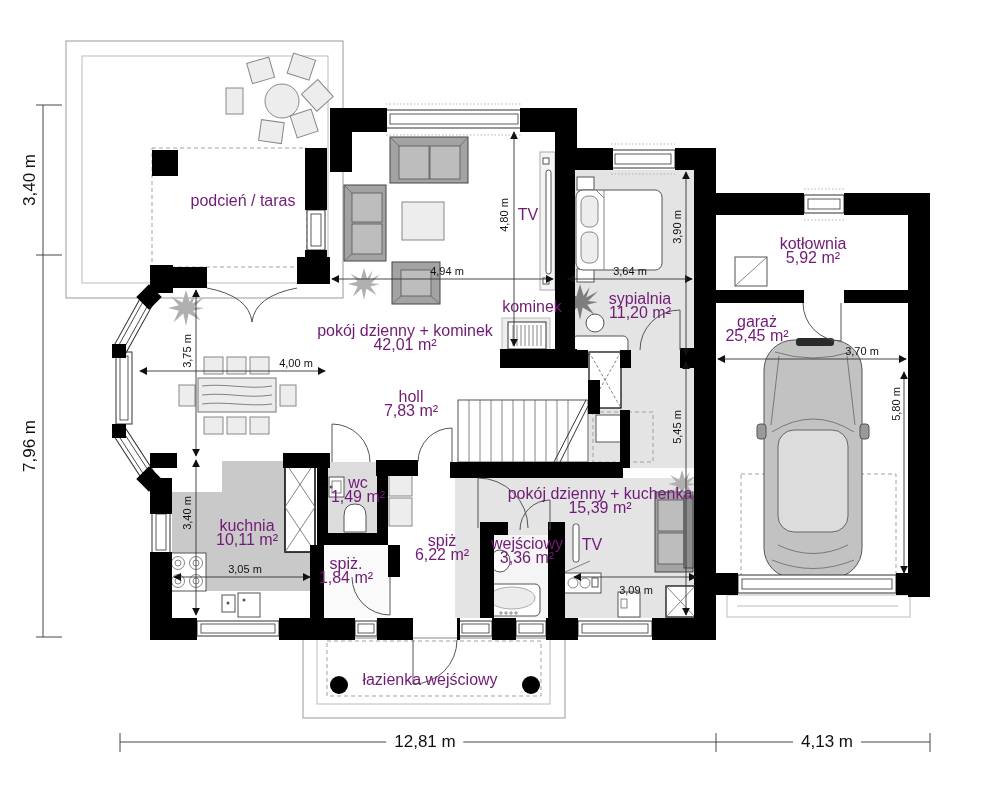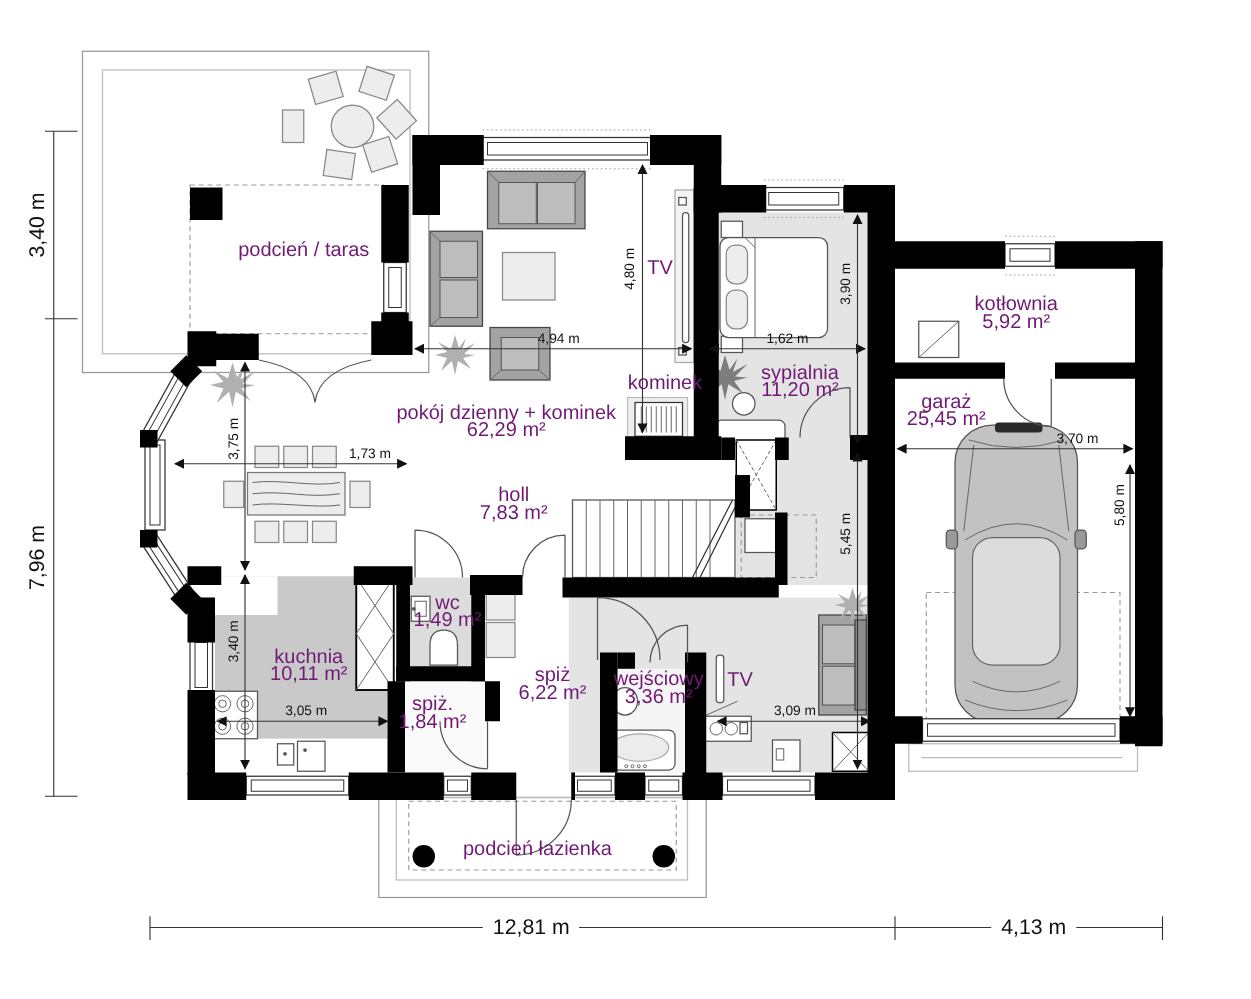--- a/index.html
+++ b/index.html
@@ -399,21 +399,21 @@
     <line x1="574" y1="577" x2="696" y2="577" class="dimL" marker-start="url(#ah)" marker-end="url(#ah)"></line>
     <line x1="718" y1="359" x2="906" y2="359" class="dimL" marker-start="url(#ah)" marker-end="url(#ah)"></line>
     <line x1="904" y1="372" x2="904" y2="573" class="dimL" marker-start="url(#ah)" marker-end="url(#ah)"></line>
   </g>
 </svg>
 
 <div class="lbl" style="left:243px;top:201px">podcień / taras</div>
 
 <div class="lbl" style="left:405px;top:338px">
   <div>pokój dzienny + kominek</div>
-  <div>62,29 m²</div>
+  <div>42,01 m²</div>
 </div>
 
 <div class="lbl" style="left:640px;top:306px">
   <div>sypialnia</div>
   <div>11,20 m²</div>
 </div>
 
 <div class="lbl" style="left:813px;top:251px">
   <div>kotłownia</div>
   <div>5,92 m²</div>
@@ -447,38 +447,42 @@
 <div class="lbl" style="left:442px;top:548px">
   <div>spiż</div>
   <div>6,22 m²</div>
 </div>
 
 <div class="lbl" style="left:527px;top:551px">
   <div>wejściowy</div>
   <div>3,36 m²</div>
 </div>
 
-
-<div class="lbl" style="left:430px;top:680px">podcień łazienka</div>
+<div class="lbl" style="left:600px;top:501px">
+  <div>pokój dzienny + kuchenka</div>
+  <div>15,39 m²</div>
+</div>
+
+<div class="lbl" style="left:430px;top:680px">łazienka wejściowy</div>
 
 <div class="lbl" style="left:532px;top:307px">kominek</div>
 <div class="lbl" style="left:528px;top:215px">TV</div>
 <div class="lbl" style="left:592px;top:545px">TV</div>
 
 <div class="lbl dim big vert" style="left:30px;top:180px">3,40 m</div>
 <div class="lbl dim big vert" style="left:30px;top:446px">7,96 m</div>
 <div class="lbl dim big" style="left:425px;top:742px">12,81 m</div>
 <div class="lbl dim big" style="left:827px;top:742px">4,13 m</div>
 
 <div class="lbl dim" style="left:447px;top:271px">4,94 m</div>
-<div class="lbl dim" style="left:630px;top:271px">1,62 m</div>
+<div class="lbl dim" style="left:630px;top:271px">3,64 m</div>
 <div class="lbl dim vert" style="left:504px;top:215px">4,80 m</div>
 <div class="lbl dim vert" style="left:677px;top:227px">3,90 m</div>
 <div class="lbl dim vert" style="left:677px;top:427px">5,45 m</div>
 <div class="lbl dim vert" style="left:187px;top:351px">3,75 m</div>
-<div class="lbl dim" style="left:296px;top:363px">1,73 m</div>
+<div class="lbl dim" style="left:296px;top:363px">4,00 m</div>
 <div class="lbl dim vert" style="left:187px;top:513px">3,40 m</div>
 <div class="lbl dim" style="left:245px;top:569px">3,05 m</div>
-<div class="lbl dim" style="left:636px;top:569px">3,09 m</div>
+<div class="lbl dim" style="left:636px;top:590px">3,09 m</div>
 <div class="lbl dim" style="left:862px;top:351px">3,70 m</div>
 <div class="lbl dim vert" style="left:896px;top:404px">5,80 m</div>
 
 </div>
 
 </body></html>

